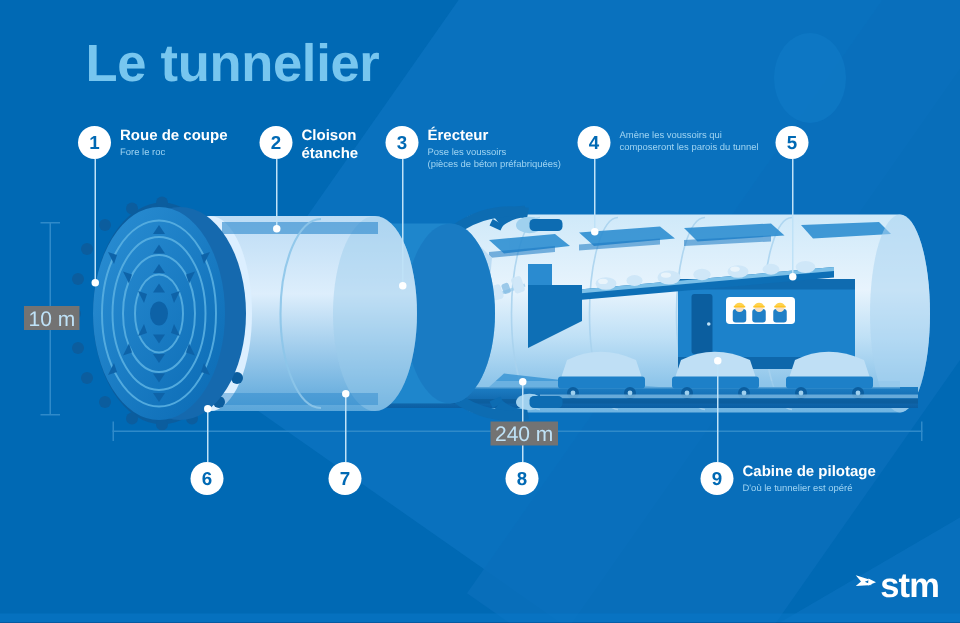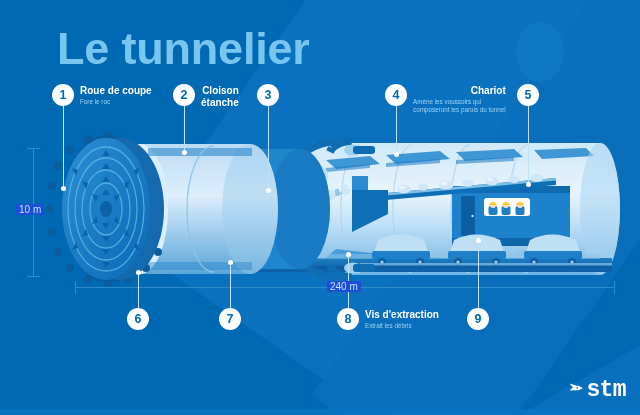--- a/index.html
+++ b/index.html
@@ -25,42 +25,42 @@
   .bg-bottom-tri{
     position:absolute;right:0;bottom:0;width:0;height:0;
     border-left:120px solid transparent;border-bottom:70px solid #0a73c0;opacity:.65;
   }
   .bg-bottom-strip{
     position:absolute;left:0;bottom:0;width:100%;height:6px;background:#0a79c8;opacity:.55;
   }
   
   .title{
     position:absolute;left:57px;top:23px;
-    font-size:45px;font-weight:bold;color:#77c6ef;letter-spacing:-.2px;
+    font-size:35px;font-weight:bold;color:#77c6ef;letter-spacing:-.2px;
   }
   
   .logo{position:absolute;right:14px;bottom:14px;display:flex;align-items:flex-end;gap:1px;}
   .logo-arrow{position:relative;width:17px;height:17px;margin-bottom:3px;}
-  .logo-txt{font-size:23px;font-weight:bold;color:#ffffff;letter-spacing:-.6px;line-height:.92;font-family:Liberation Mono, monospace;}
+  .logo-txt{font-size:23px;font-weight:bold;color:#ffffff;letter-spacing:-.6px;line-height:.92;}
   
   .callout{position:absolute;display:flex;align-items:flex-start;gap:6px;}
   .badge{
     width:22px;height:22px;border-radius:50%;background:#ffffff;color:#0069b4;
     font-size:12.5px;font-weight:bold;display:flex;align-items:center;justify-content:center;
     flex:0 0 auto;position:relative;z-index:3;
   }
   .ctext{padding-top:1px;}
-  .ctitle{font-size:10px;font-weight:bold;color:#ffffff;line-height:1.15;white-space:pre-line;text-align:right;}
+  .ctitle{font-size:10px;font-weight:bold;color:#ffffff;line-height:1.15;white-space:pre-line;}
   .csub{font-size:6.3px;color:#9fd4f2;line-height:1.28;margin-top:1.5px;white-space:pre-line;}
   
   .lead{position:absolute;background:#bfe2f7;width:1px;z-index:2;}
   .dot{position:absolute;width:5px;height:5px;border-radius:50%;background:#ffffff;z-index:4;}
   
   .meas-label{
-    position:absolute;font-size:10px;color:#bfe2f7;background:#1d4ed8;padding:0 3px;z-index:5;
+    position:absolute;font-size:14px;color:#bfe2f7;background:#737373;padding:0 3px;z-index:5;
   }
   .meas-v{position:absolute;width:1px;background:#2f8ac9;}
   .meas-h{position:absolute;height:1px;background:#2f8ac9;}
   .meas-cap{position:absolute;background:#2f8ac9;}
   
   #art{position:absolute;left:0;top:0;}
 </style>
 </head>
 <body>
 
@@ -445,53 +445,57 @@
     <div class="badge">2</div>
     <div class="ctext">
       <div class="ctitle">Cloison
 étanche</div>
       <div class="csub"></div>
     </div>
   </div>
 
   <div class="callout" style="left:257px;top:84px;">
     <div class="badge">3</div>
+    <div class="ctext">
+      <div class="ctitle">Érecteur</div>
+      <div class="csub">Pose les voussoirs
+(pièces de béton préfabriquées)</div>
+    </div>
   </div>
 
   <div class="callout" style="left:385px;top:84px;">
     <div class="badge">4</div>
     <div class="ctext">
-      <div class="ctitle">Chariot</div>
       <div class="csub">Amène les voussoirs qui
 composeront les parois du tunnel</div>
     </div>
   </div>
 
   <div class="callout" style="left:517px;top:84px;">
     <div class="badge">5</div>
   </div>
 
   <div class="callout" style="left:127px;top:308px;">
     <div class="badge">6</div>
   </div>
 
   <div class="callout" style="left:219px;top:308px;">
     <div class="badge">7</div>
   </div>
 
   <div class="callout" style="left:337px;top:308px;">
     <div class="badge">8</div>
-    <div class="ctext">
-      <div class="ctitle">Vis d'extraction</div>
-      <div class="csub">Extrait les débris</div>
-    </div>
   </div>
 
   <div class="callout" style="left:467px;top:308px;">
     <div class="badge">9</div>
+    <div class="ctext">
+      <div class="ctitle">Cabine de pilotage</div>
+      <div class="csub">D'où le tunnelier est opéré</div>
+    </div>
   </div>
 
   <div class="logo">
     <span class="logo-arrow">
       <svg width="17" height="17" viewBox="0 0 17 17">
         <path d="M1.5,2.5 L11,5.5 L7.5,6.8 L12.5,9 L1.5,9.6 L5,6.6 Z" fill="#ffffff"></path>
         <path d="M10,4.6 L15,7.2 L9.6,9.4 Z" fill="#ffffff"></path>
       </svg>
     </span>
     <span class="logo-txt">stm</span>

